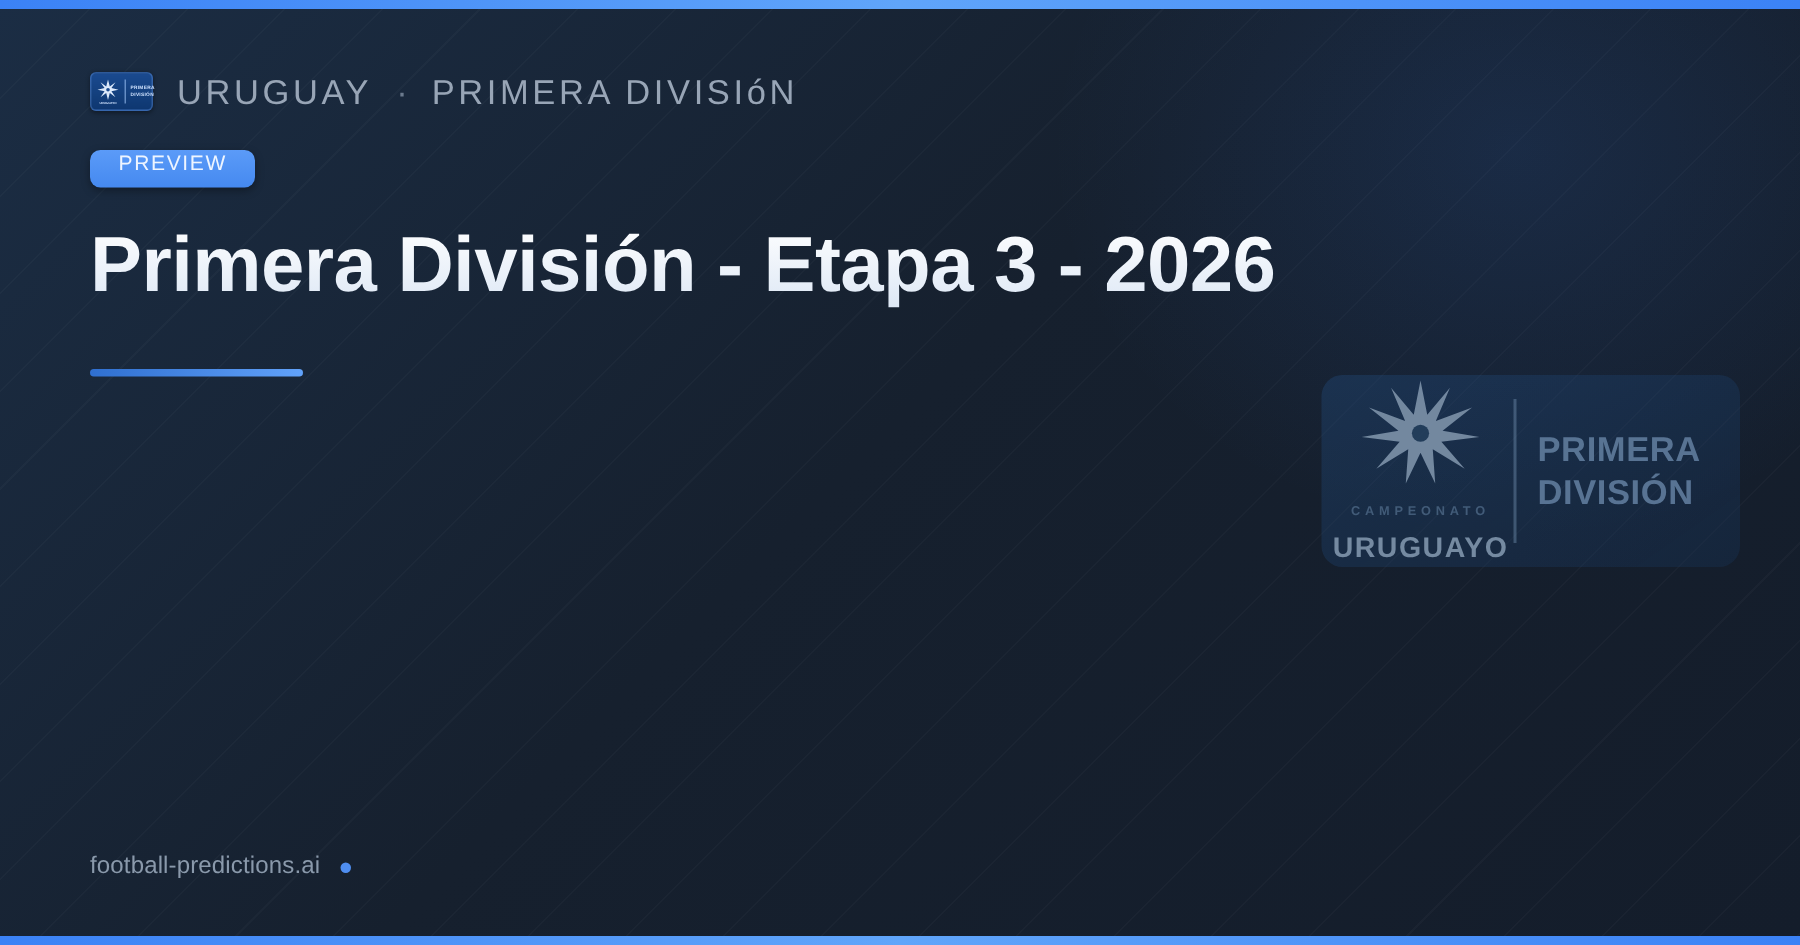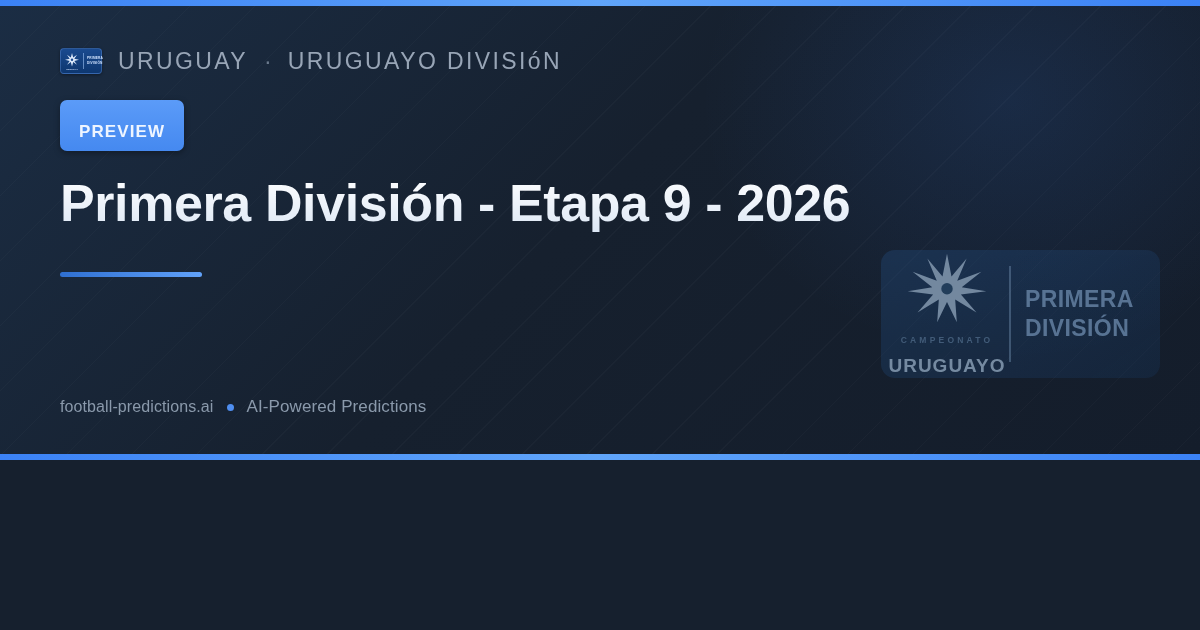--- a/index.html
+++ b/index.html
@@ -6,21 +6,21 @@
   html, body { width:1200px; height:630px; }
   body {
     font-family: "Liberation Sans", sans-serif;
     background:#16202e;
     overflow:hidden;
   }
 
   .card {
     position:relative;
     width:1200px;
-    height:460px;
+    height:630px;
     overflow:hidden;
     background:
       linear-gradient(135deg, #1b2d44 0%, #16202e 48%, #141d2b 100%);
   }
 
   
   .stripes {
     position:absolute;
     inset:0;
     background-image: repeating-linear-gradient(
@@ -70,22 +70,22 @@
     color:#98a5b6; white-space:nowrap;
   }
   .crumb-dot { font-size:23px; color:#6b7a8d; }
 
   
   .pill-row { margin-top:18px; }
   .pill {
     display:inline-block;
     background:linear-gradient(180deg,#5b9bf8 0%, #4589f0 100%);
     color:#eef5ff;
-    font-size:17px; font-weight:700; letter-spacing:1.1px;
-    padding:22px 19px 9px; border-radius:7px;
+    font-size:14px; font-weight:400; letter-spacing:1.1px;
+    padding:0 19px 9px; border-radius:7px;
     box-shadow:0 2px 6px rgba(0,0,0,.35);
   }
 
   
   .title {
     margin-top:22px;
     font-size:52px; font-weight:700; letter-spacing:-0.4px;
     color:#f4f8fd;
     background:linear-gradient(180deg,#ffffff 0%, #dce7f5 100%);
     -webkit-background-clip:text; background-clip:text;
@@ -159,28 +159,28 @@
         </svg>
         <div class="badge-div"></div>
         <div class="badge-txt">
           <span>PRIMERA</span>
           <span>DIVISIÓN</span>
         </div>
       </div>
 
       <div class="crumb-text">URUGUAY</div>
       <div class="crumb-dot">·</div>
-      <div class="crumb-text">URUGUAYO DIVISIóN</div>
+      <div class="crumb-text">PRIMERA DIVISIóN</div>
     </div>
 
     <div class="pill-row">
       <span class="pill">PREVIEW</span>
     </div>
 
-    <h1 class="title">Primera División - Etapa 9 - 2026</h1>
+    <h1 class="title">Primera División - Etapa 3 - 2026</h1>
 
     <div class="accent-bar"></div>
   </div>
 
   <div class="watermark">
     <div class="wm-left">
       <svg class="wm-star" viewBox="0 0 100 88">
         <g fill="#7b91a9">
           <path d="M50 2 L55.5 30 L74 8 L62.5 35 L92 24 L68 43 L98 48 L67 52 L86 74 L60 58 L62 86 L50 61 L38 86 L40 58 L14 74 L33 52 L2 48 L32 43 L8 24 L37.5 35 L26 8 L44.5 30 Z"></path>
         </g>
@@ -192,16 +192,15 @@
     <div class="wm-divider"></div>
     <div class="wm-right">
       <span>PRIMERA</span>
       <span>DIVISIÓN</span>
     </div>
   </div>
 
   <div class="footer">
     <span class="footer-site">football-predictions.ai</span>
     <span class="footer-dot"></span>
-    <span class="footer-tag">AI-Powered Predictions</span>
   </div>
 
 </div>
 
 </body></html>

